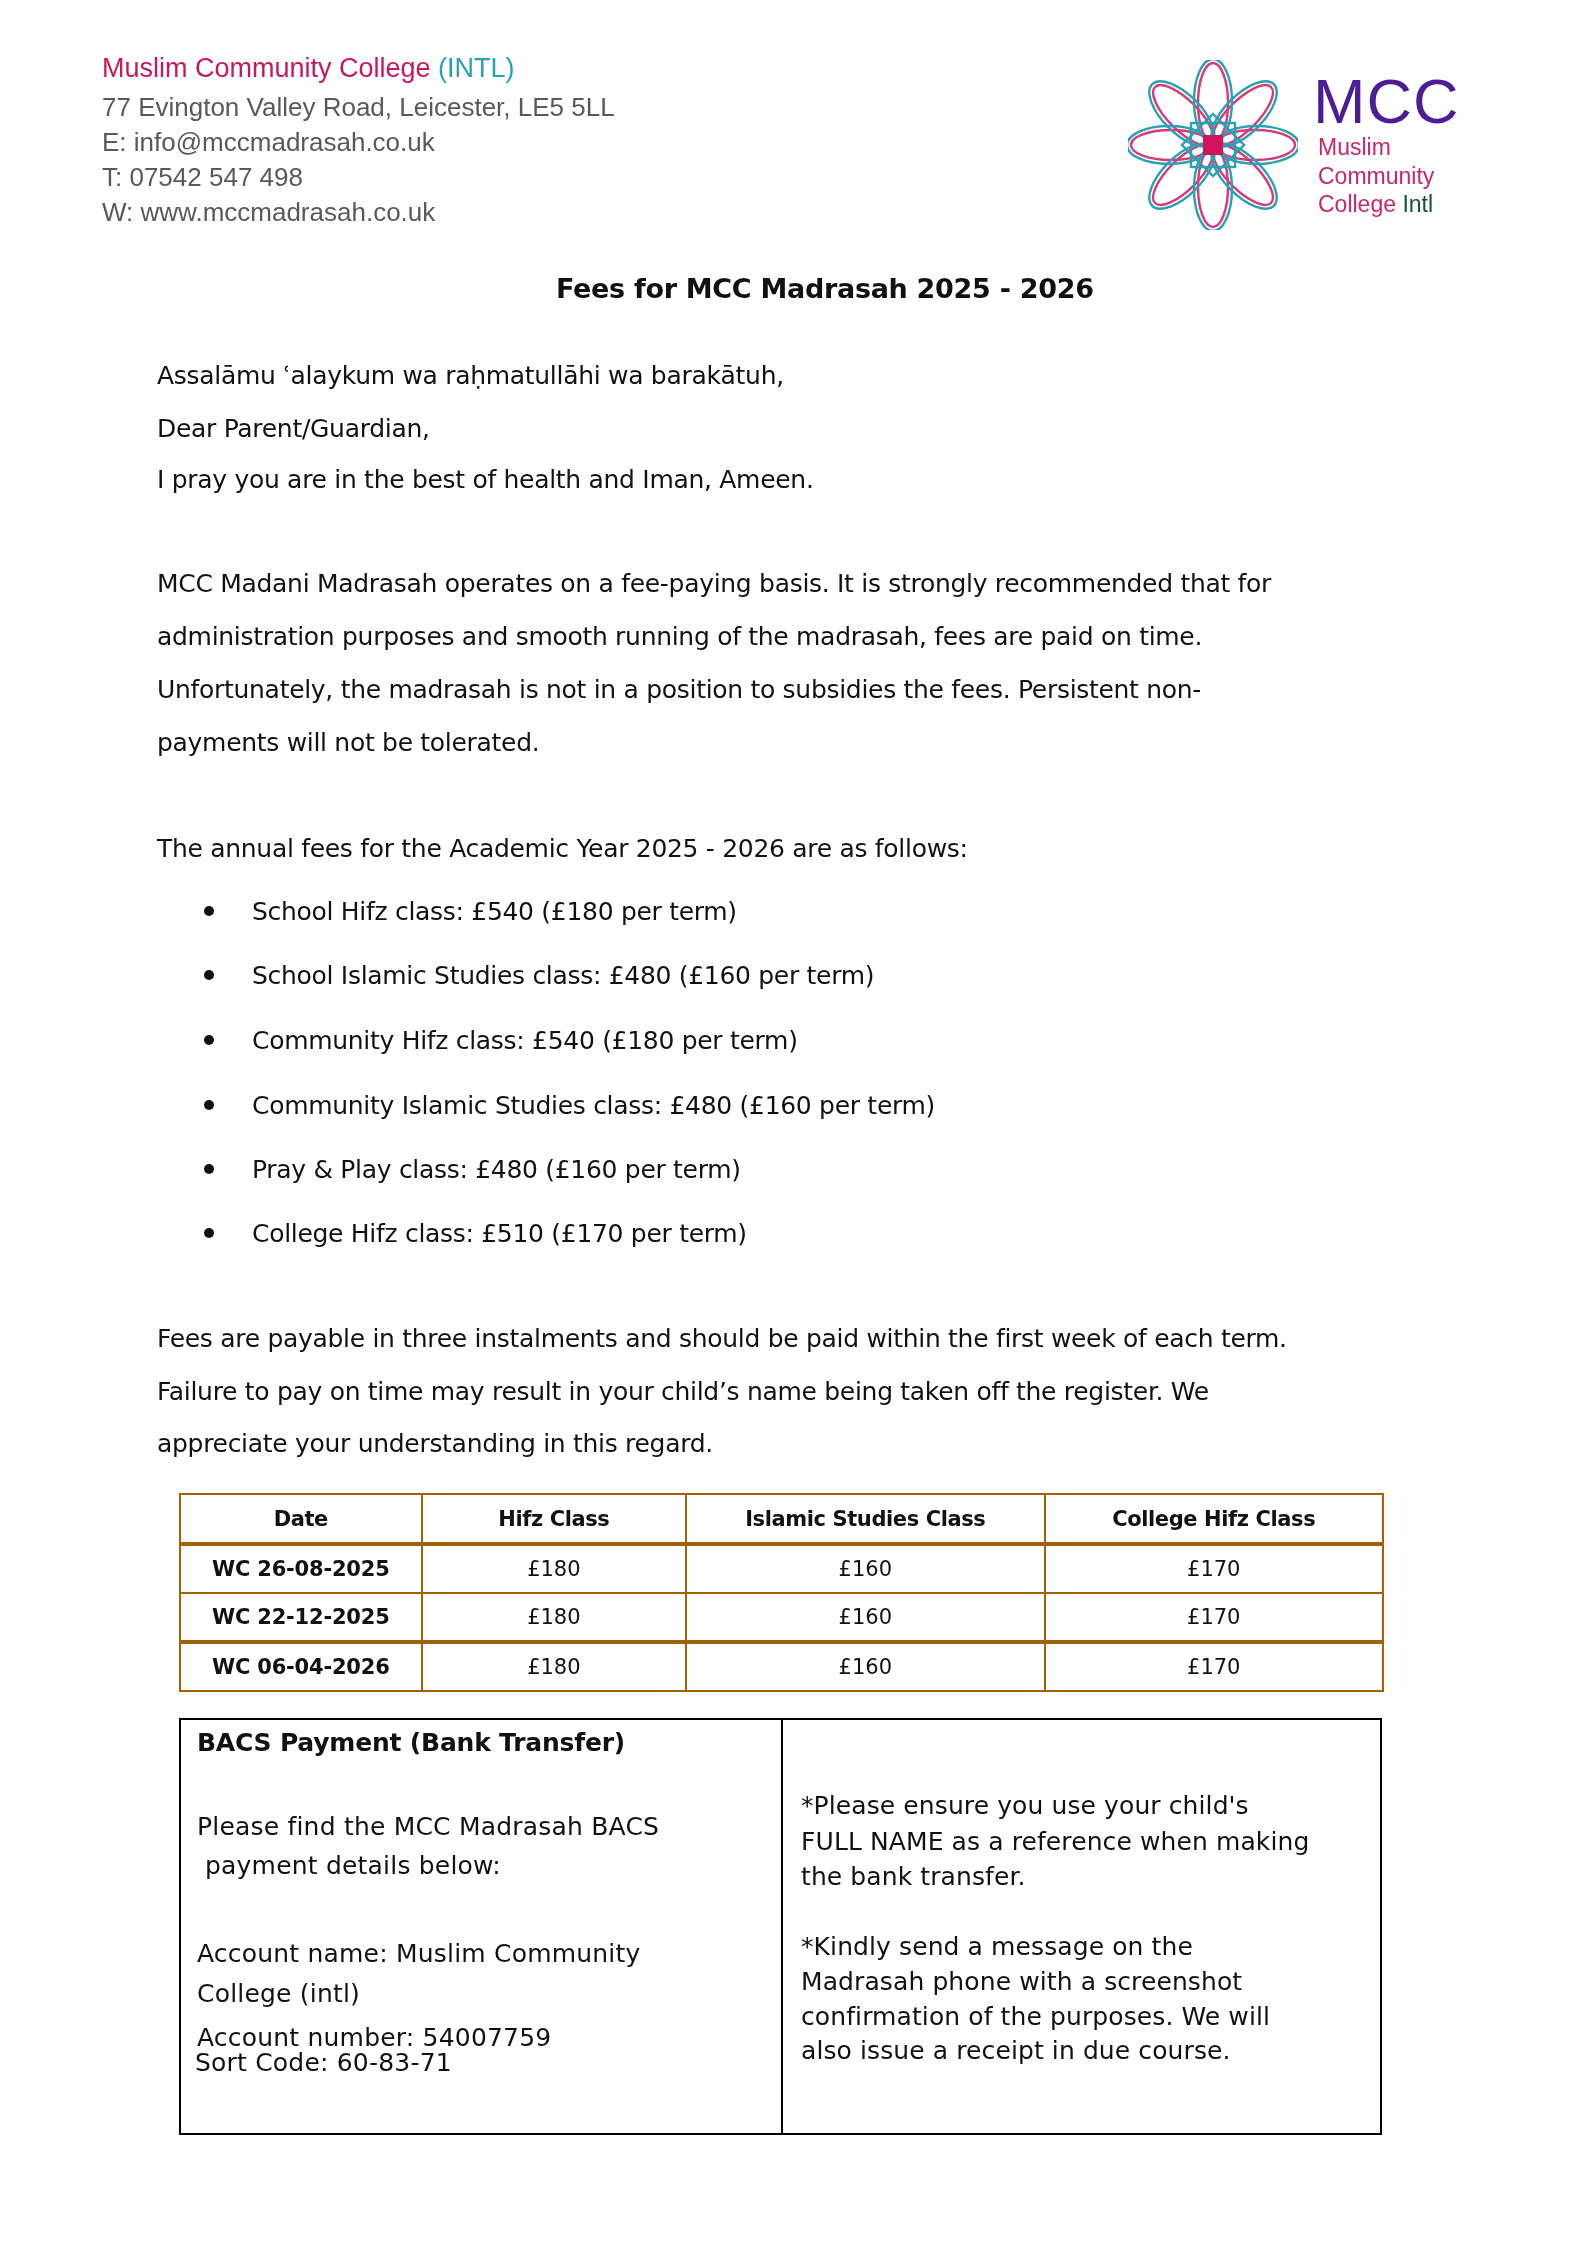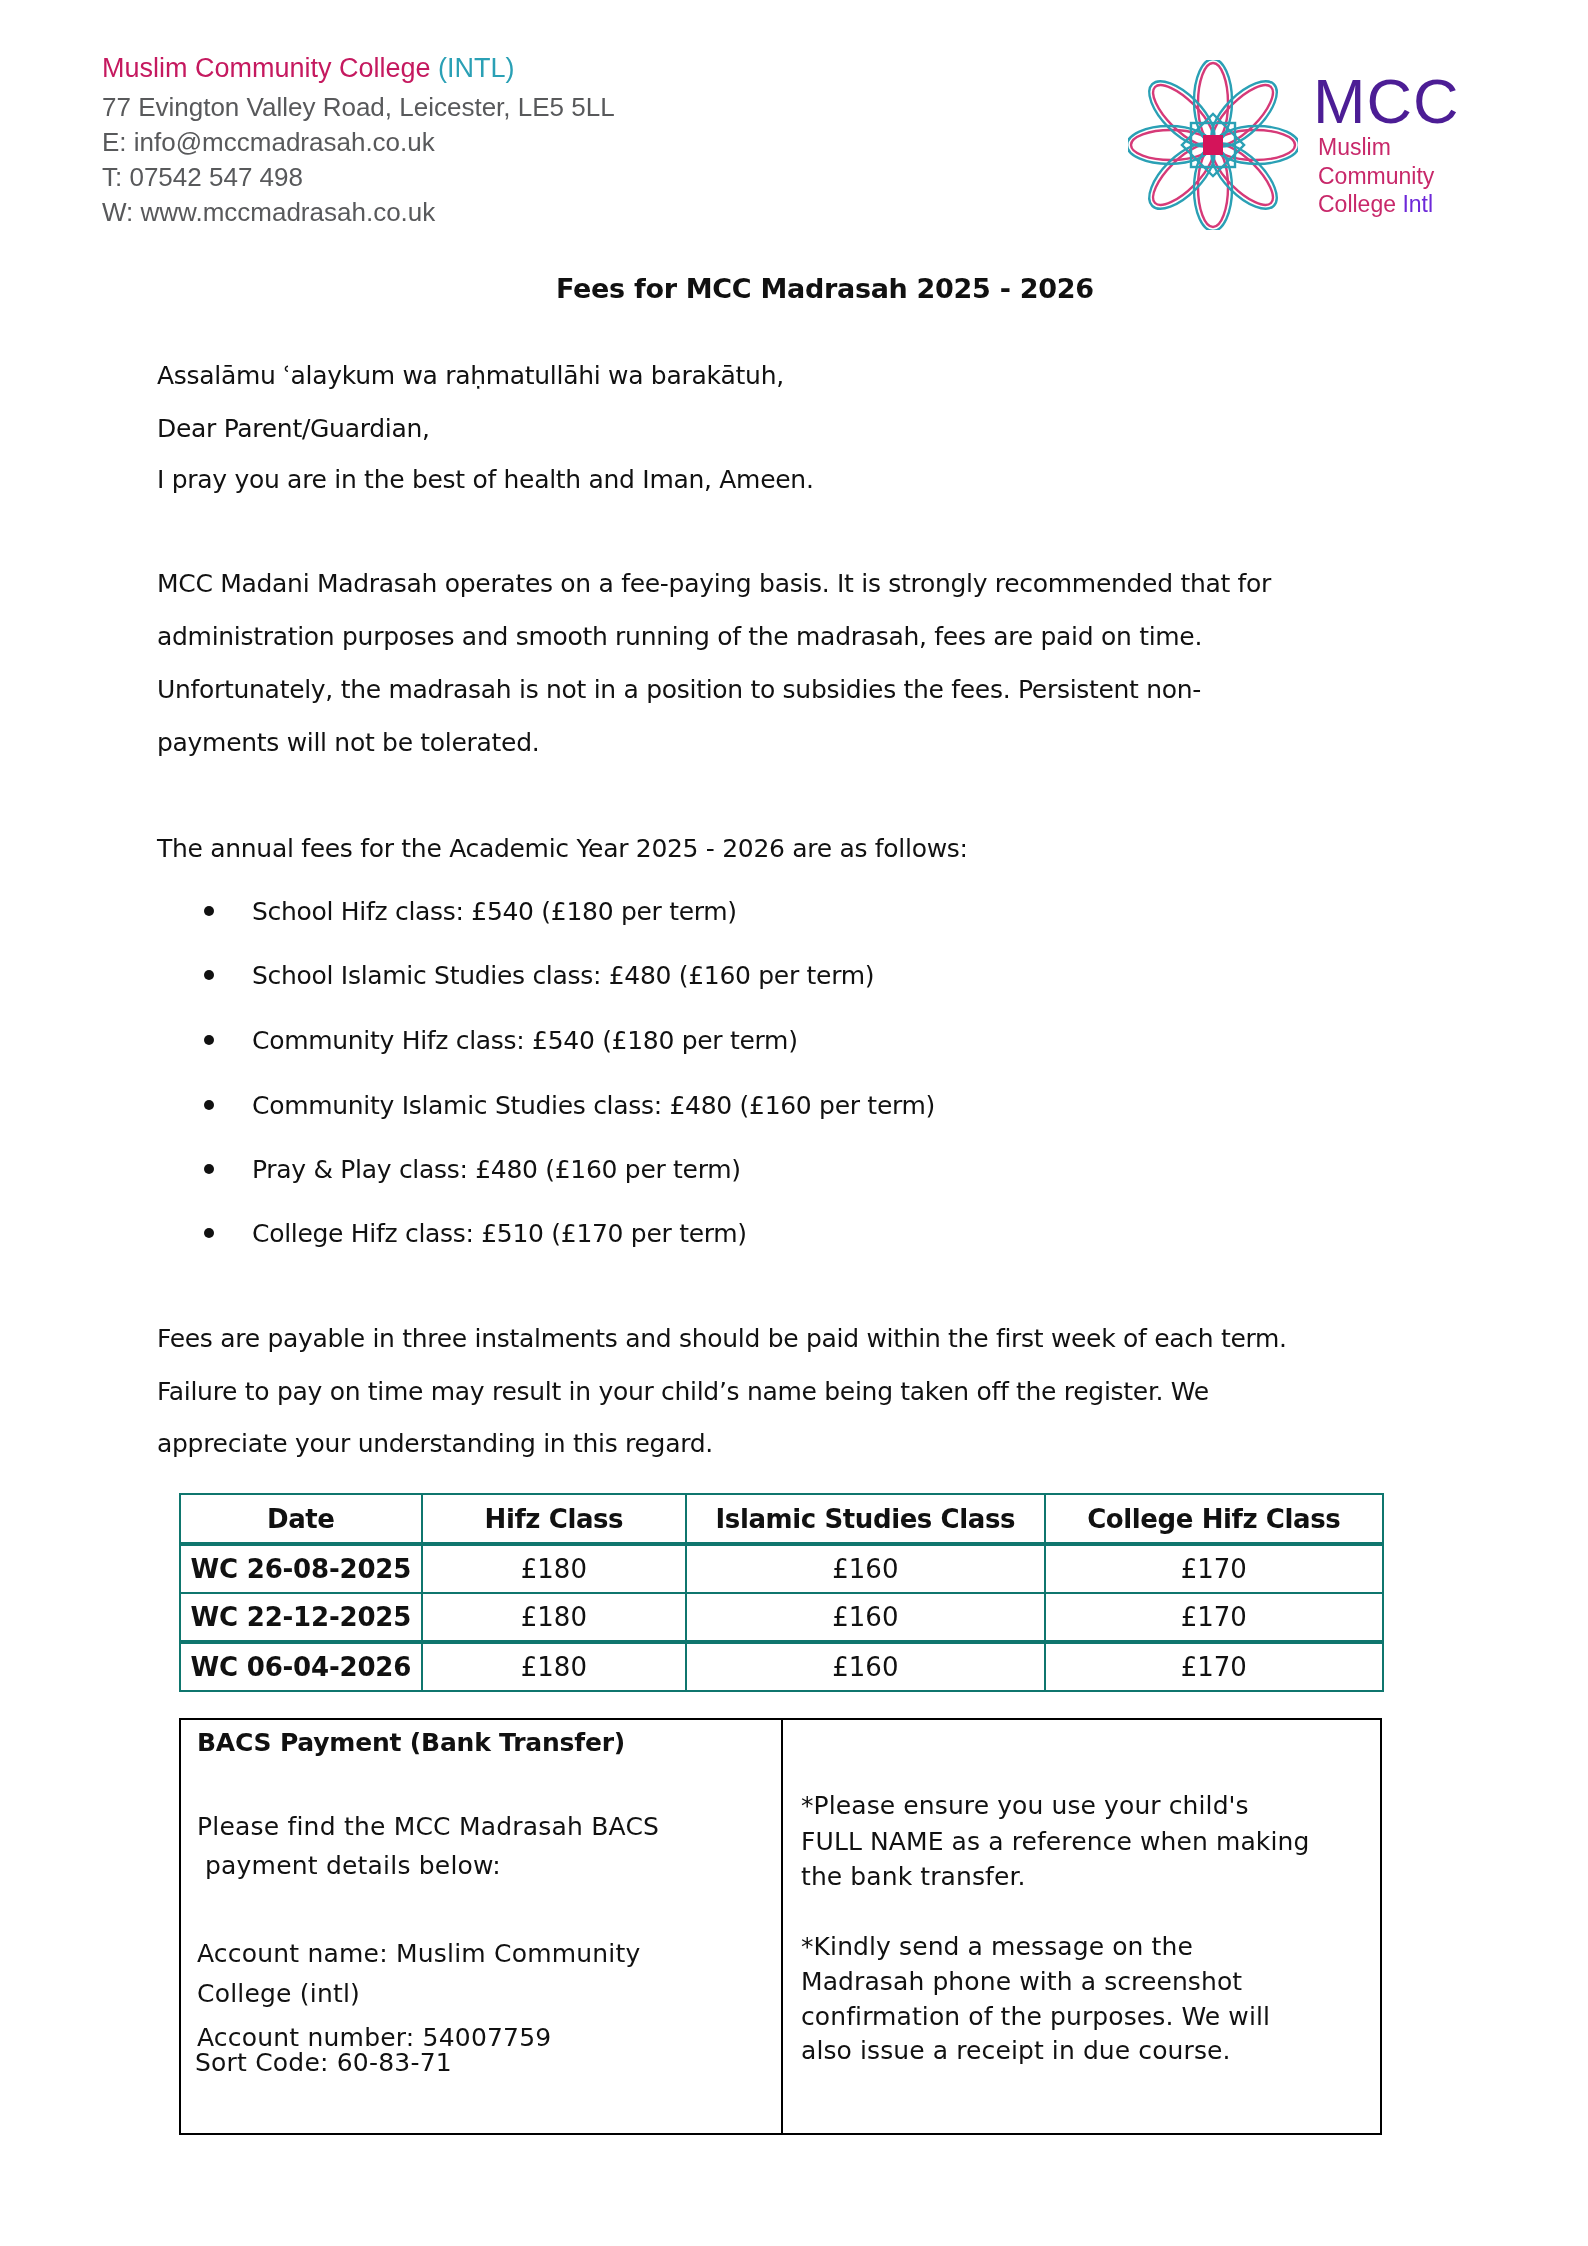--- a/index.html
+++ b/index.html
@@ -14,34 +14,34 @@
   .lh-3 { top: 160px; }
   .lh-4 { top: 195px; }
 
   
   .logo-star { position: absolute; left: 1128px; top: 60px; width: 170px; height: 170px; }
   .logo-mcc { position: absolute; left: 1313px; top: 66px; font-family: "Liberation Sans", sans-serif; font-size: 63px; line-height: 70px; color: #4c1d95; letter-spacing: 1px; }
   .logo-sub { position: absolute; left: 1318px; font-family: "Liberation Sans", sans-serif; font-size: 23px; line-height: 28px; color: #c8286a; white-space: nowrap; }
   .logo-sub1 { top: 133px; }
   .logo-sub2 { top: 162px; }
   .logo-sub3 { top: 190px; }
-  .logo-sub .intl { color: #6d28d9; }
+  .logo-sub .intl { color: #14532d; }
 
   
   .title { position: absolute; left: 556px; width: 553px; top: 272px; text-align: left; font-family: "DejaVu Sans", sans-serif; font-weight: bold; font-size: 27px; line-height: 34px; letter-spacing: -0.3px; }
 
   
   .txt { position: absolute; left: 157px; font-family: "DejaVu Sans", sans-serif; font-size: 25px; line-height: 34px; white-space: nowrap; letter-spacing: -0.3px; }
 
   .bullet-dot { position: absolute; left: 204px; width: 10px; height: 10px; border-radius: 50%; background: #111; }
   .bullet-txt { position: absolute; left: 252px; font-family: "DejaVu Sans", sans-serif; font-size: 25px; line-height: 34px; white-space: nowrap; letter-spacing: -0.3px; }
 
   
   table.fees { position: absolute; left: 179px; top: 1493px; width: 1205px; border-collapse: collapse; font-family: "DejaVu Sans", sans-serif; }
-  table.fees td, table.fees th { border: 2px solid #0f766e; text-align: center; padding: 0; font-size: 26px; }
+  table.fees td, table.fees th { border: 2px solid #a16207; text-align: center; padding: 0; font-size: 21px; }
   table.fees th { height: 47px; font-weight: bold; letter-spacing: -0.4px; }
   table.fees tr.r1 td { border-top-width: 4px; }
   table.fees td { height: 46px; }
   table.fees td.date { font-weight: bold; letter-spacing: -0.2px; }
   table.fees tr.r3 td { border-top-width: 4px; }
 
   
   .bacs { position: absolute; left: 179px; top: 1718px; width: 1203px; height: 417px; border: 2.5px solid #000; box-sizing: border-box; }
   .bacs-divider { position: absolute; left: 600px; top: 0; bottom: 0; width: 2px; background: #000; }
   .bx { position: absolute; font-family: "DejaVu Sans", sans-serif; font-size: 25px; line-height: 30px; white-space: nowrap; letter-spacing: 0.2px; }

